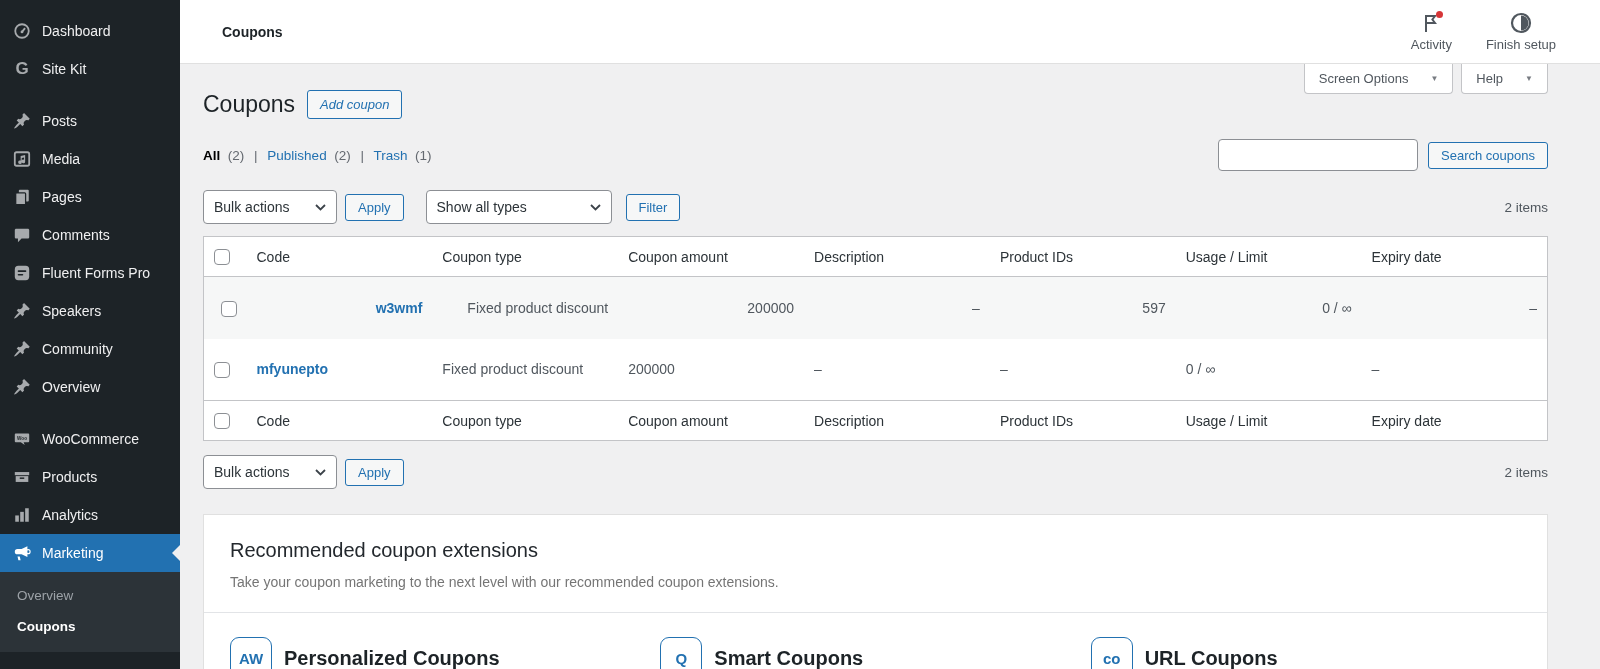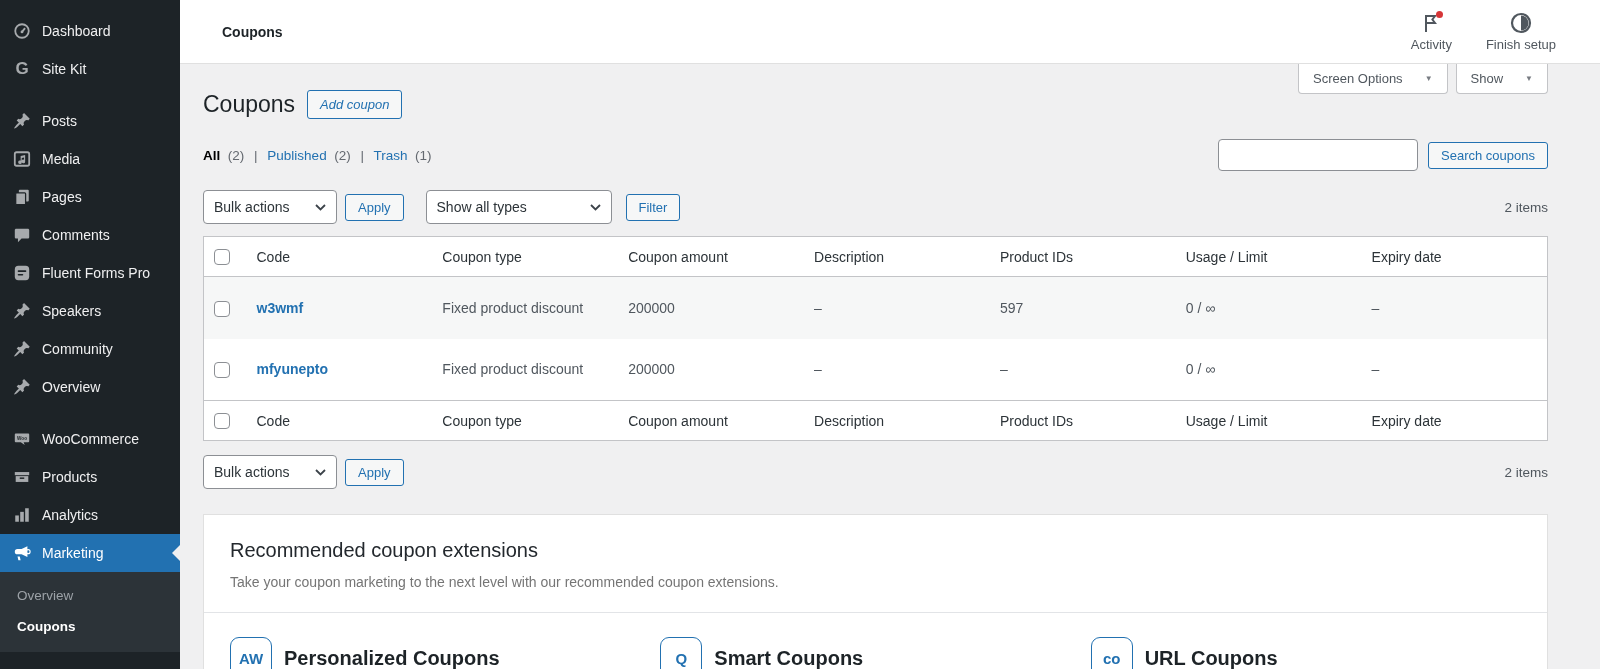--- a/index.html
+++ b/index.html
@@ -67,21 +67,21 @@
   .items-count { margin-left:auto; color:#50575e; font-size:13.5px; }
 
   
   table.list { width:100%; margin-top:12px; border:1px solid #c3c4c7; border-collapse:collapse;
     background:#fff; table-layout:fixed; }
   table.list th, table.list td { text-align:left; font-weight:400; font-size:14px;
     color:#2c3338; padding:10px 10px; vertical-align:middle; }
   table.list thead th { border-bottom:1px solid #c3c4c7; padding:11px 10px; }
   table.list tfoot th { border-top:1px solid #c3c4c7; padding:11px 10px; }
   table.list td { color:#50575e; padding:22px 10px; }
-  table.list tr.striped td { background:#f6f7f7; }
+  table.list tr.striped td { background:#f6f7f7;text-align:right; }
   .col-cb { width:43px; }
   .checkbox { display:inline-block; width:16px; height:16px; border:1px solid #8c8f94;
     border-radius:4px; background:#fff; cursor:pointer; vertical-align:middle; }
   .code-link { color:#2271b1; font-weight:bold; text-decoration:none; cursor:pointer; }
 
   .bottom-nav { margin-top:14px; }
 
   
   .panel { background:#fff; border:1px solid #e0e0e0; margin-top:25px; }
   .panel-head { padding:24px 26px 22px; border-bottom:1px solid #e2e4e7; }
@@ -282,21 +282,21 @@
         </div>
       </div>
     </header>
 
     <div class="screen-tabs">
       <div class="screen-tab">
         <span>Screen Options</span>
         <span class="caret">▼</span>
       </div>
       <div class="screen-tab">
-        <span>Show</span>
+        <span>Help</span>
         <span class="caret">▼</span>
       </div>
     </div>
 
     <div class="content">
 
       <div class="title-row">
         <h1 class="page-title">Coupons</h1>
         <button class="btn add">Add coupon</button>
       </div>

